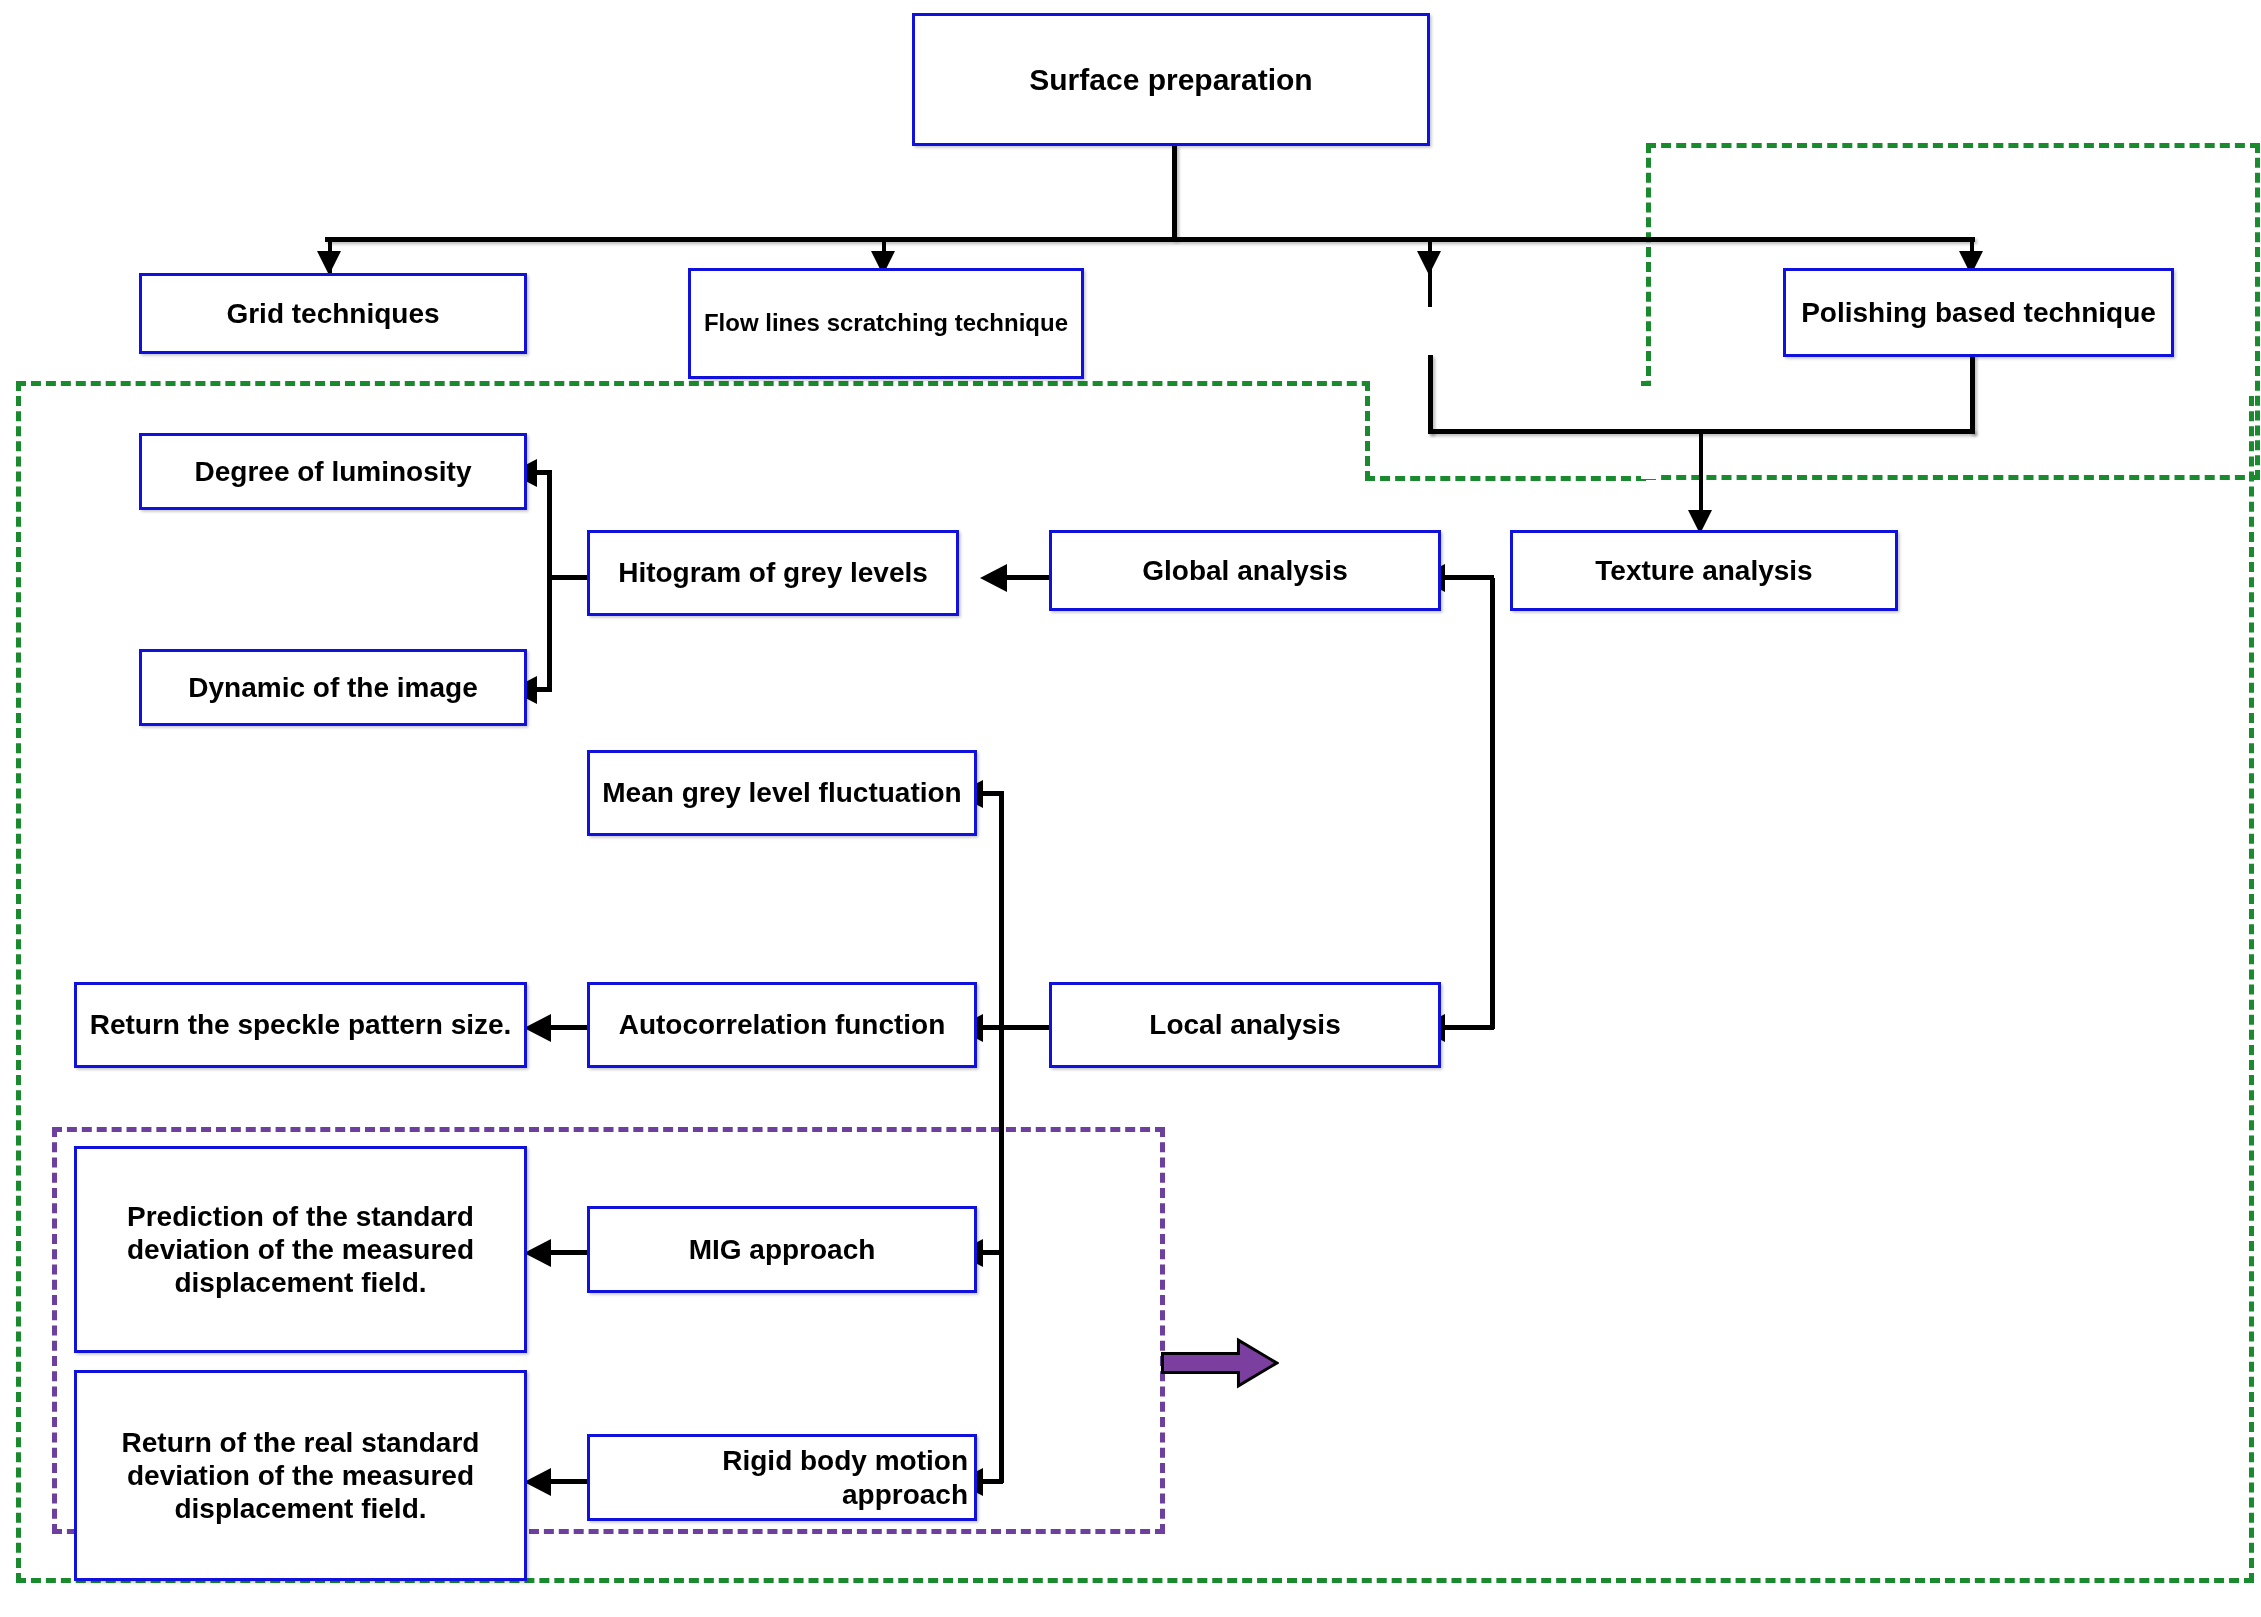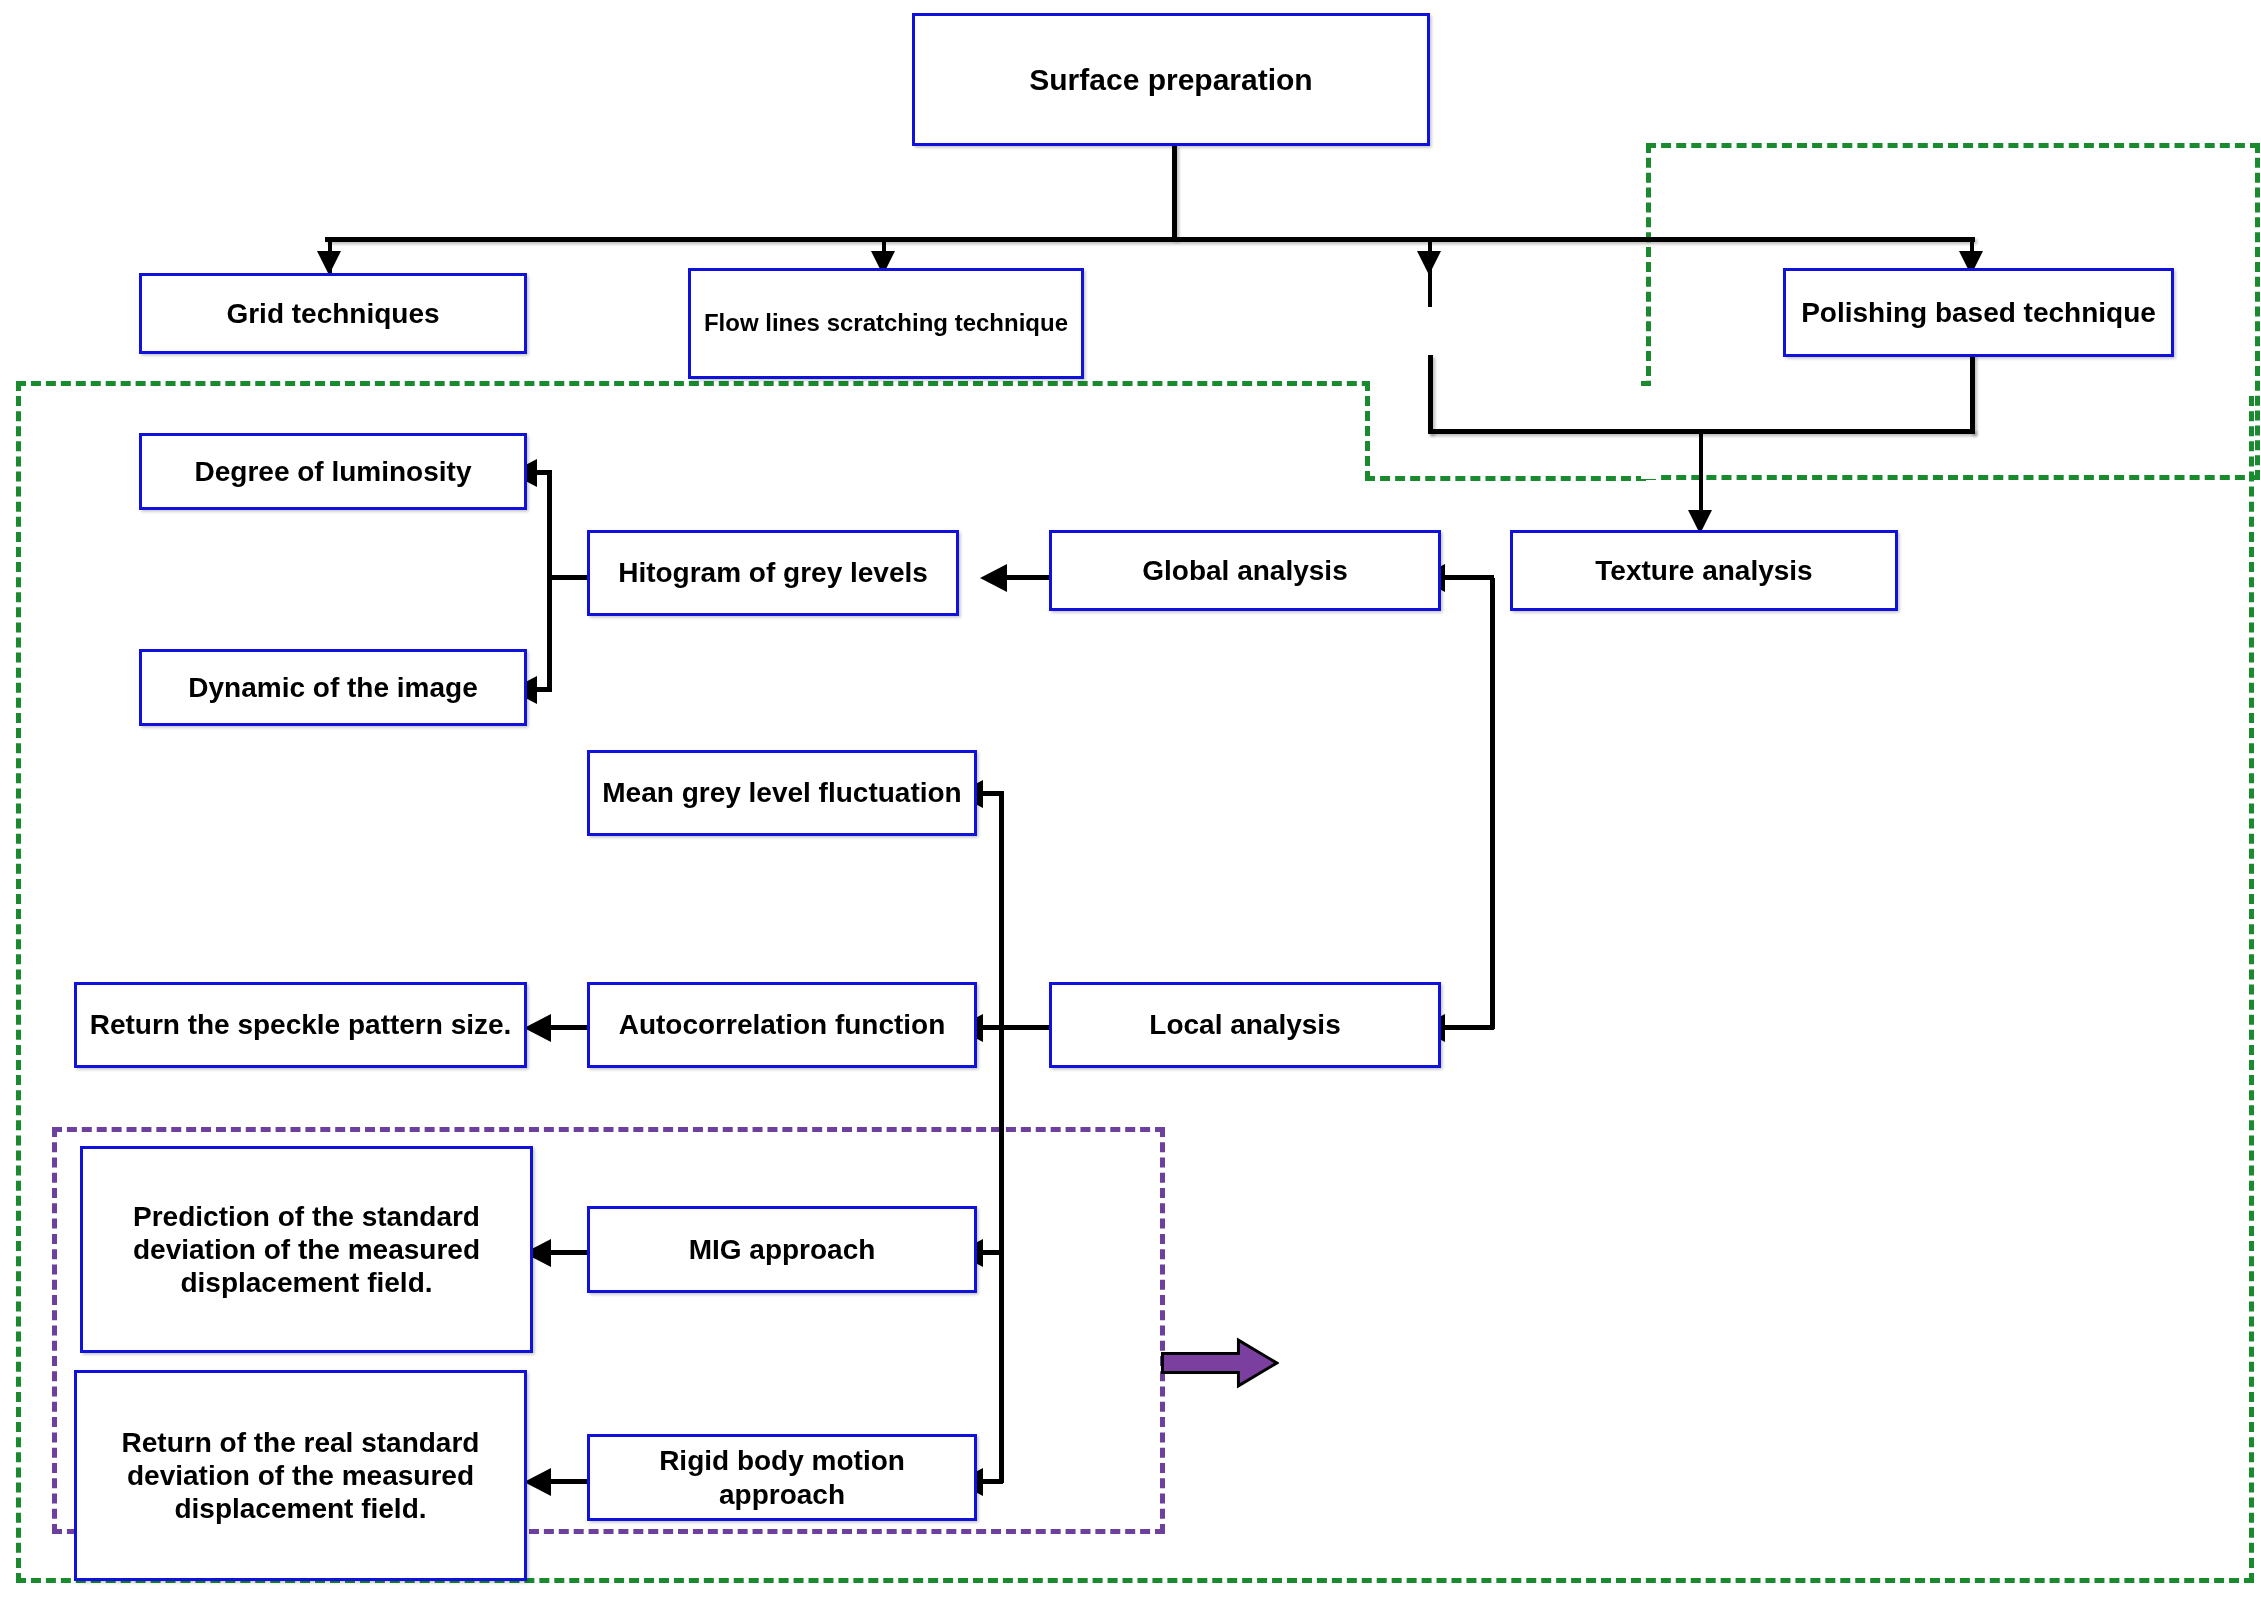--- a/index.html
+++ b/index.html
@@ -200,25 +200,25 @@
   </div>
 
   <div class="node shadow" style="left:74px;top:982px;width:453px;height:86px;font-size:28px;">
     <span>Return the speckle pattern size.</span>
   </div>
 
   <div class="node shadow" style="left:587px;top:1206px;width:390px;height:87px;font-size:28px;">
     <span>MIG approach</span>
   </div>
 
-  <div class="node shadow" style="left:587px;top:1434px;width:390px;height:87px;font-size:28px;">
+  <div class="node shadow" style="left:587px;top:1434px;width:390px;height:87px;font-size:28px;text-align:right;">
     <span>Rigid body motion approach</span>
   </div>
 
-  <div class="node shadow" style="left:80px;top:1146px;width:453px;height:207px;font-size:28px;">
+  <div class="node shadow" style="left:74px;top:1146px;width:453px;height:207px;font-size:28px;">
     <span>Prediction of the standard deviation of the measured displacement field.</span>
   </div>
 
   <div class="node shadow" style="left:74px;top:1370px;width:453px;height:211px;font-size:28px;">
     <span>Return of the real standard deviation of the measured displacement field.</span>
   </div>
 
 
 </div>
 

